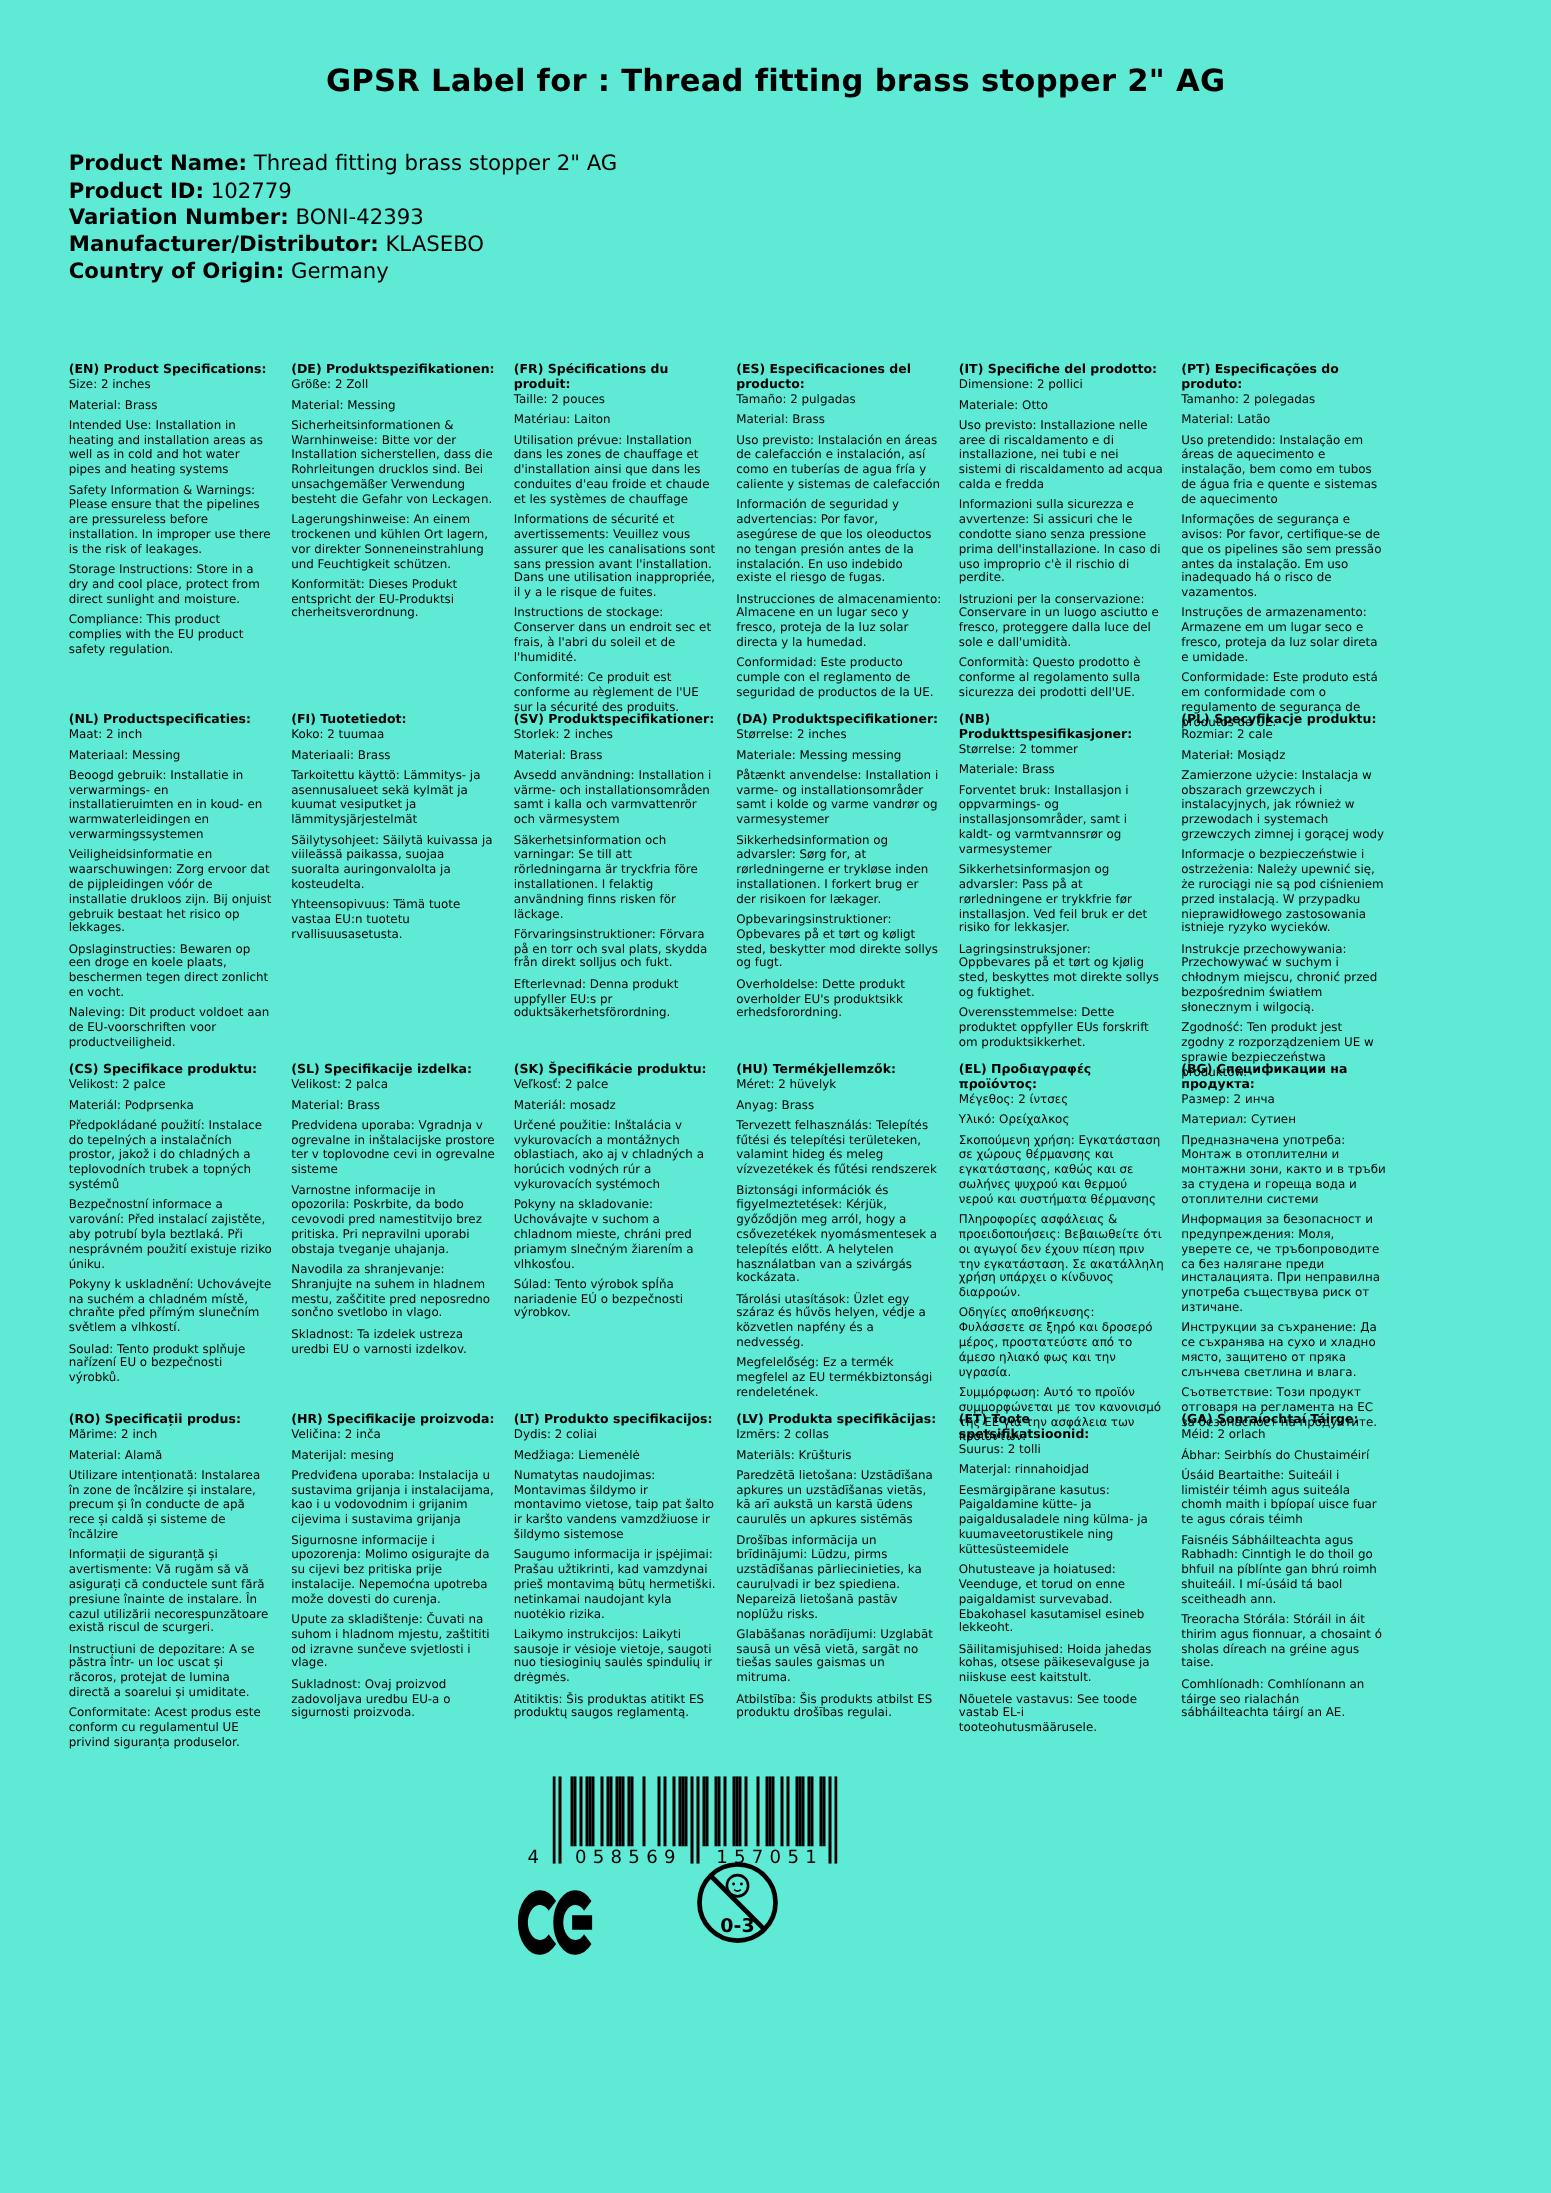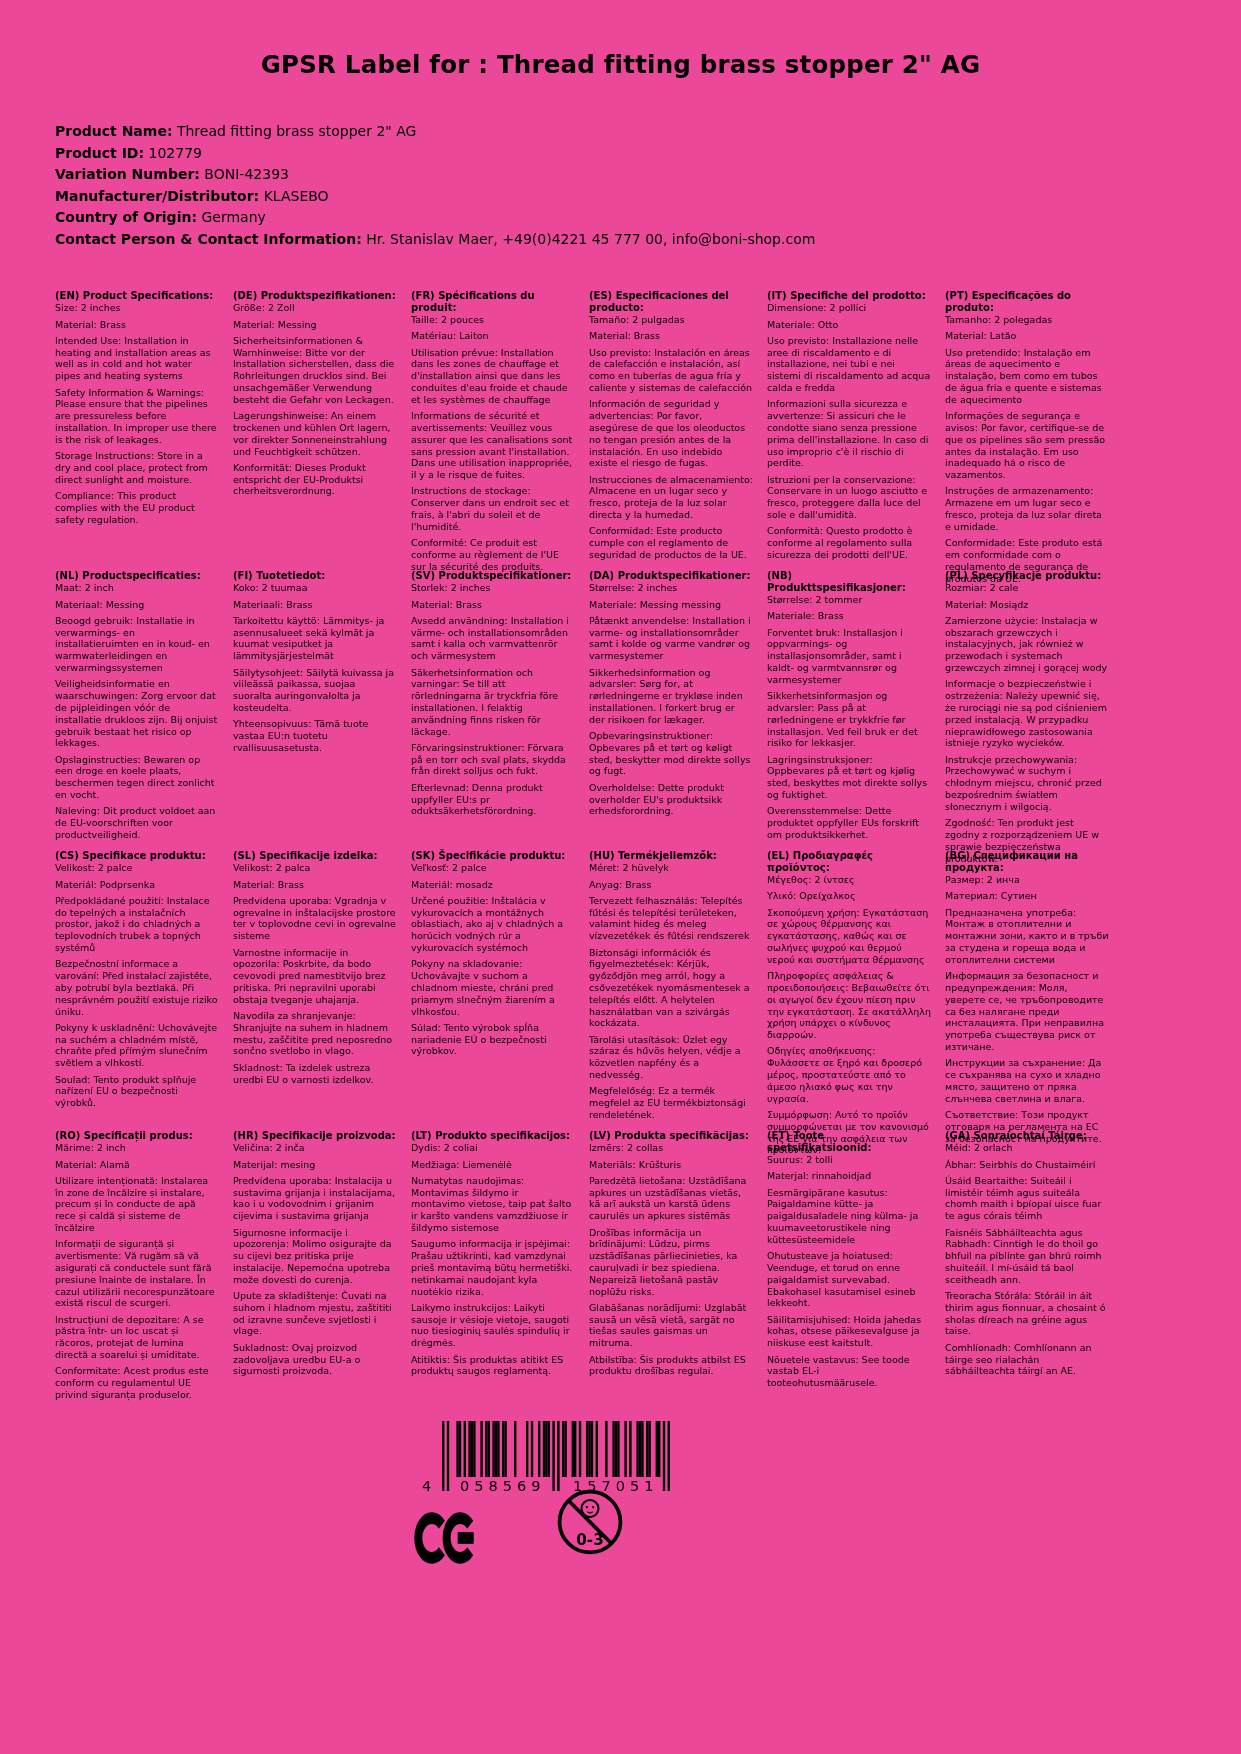--- a/index.html
+++ b/index.html
@@ -1,32 +1,32 @@
 <!DOCTYPE html>
 <html><head>
 <meta charset="utf-8">
 <style>
   html,body{margin:0;padding:0;background:#e8e8e8;}
   .page{
     position:relative;
     width:1241px;height:1754px;
-    background:#ec4899;
+    background:#5eead4;
     font-family:"DejaVu Sans","Liberation Sans",sans-serif;
     color:#000;
     margin:0 auto;
     overflow:hidden;
   }
   .title{
     position:absolute;top:50px;left:0;width:100%;
     text-align:center;font-size:24.5px;font-weight:bold;margin:0;
     letter-spacing:0.2px;
   }
   .header{
     position:absolute;left:55px;top:121px;width:1100px;
-    font-size:14px;line-height:21.6px;
+    font-size:17px;line-height:21.6px;
   }
   .hrow .hl{font-weight:bold;}
   .grid{
     position:absolute;left:55px;top:278px;
     display:grid;
     grid-template-columns:repeat(6,178px);
     grid-auto-rows:280px;
   }
   .cell{padding-right:14px;box-sizing:border-box;margin-top:12px;}
   .sh{font-size:10px;font-weight:bold;line-height:11.8px;margin:0;}
@@ -47,21 +47,20 @@
 <div class="page">
 
   <h1 class="title">GPSR Label for : Thread fitting brass stopper 2" AG</h1>
 
   <div class="header">
       <div class="hrow"><span class="hl">Product Name:</span><span class="hv"> Thread fitting brass stopper 2" AG</span></div>
       <div class="hrow"><span class="hl">Product ID:</span><span class="hv"> 102779</span></div>
       <div class="hrow"><span class="hl">Variation Number:</span><span class="hv"> BONI-42393</span></div>
       <div class="hrow"><span class="hl">Manufacturer/Distributor:</span><span class="hv"> KLASEBO</span></div>
       <div class="hrow"><span class="hl">Country of Origin:</span><span class="hv"> Germany</span></div>
-      <div class="hrow"><span class="hl">Contact Person &amp; Contact Information:</span><span class="hv"> Hr. Stanislav Maer, +49(0)4221 45 777 00, info@boni-shop.com</span></div>
     </div>
 
   <div class="grid">
       <div class="cell">
         <div class="sh">(EN) Product Specifications:</div>
         <p class="sp first">Size: 2 inches</p>
         <p class="sp">Material: Brass</p>
         <p class="sp">Intended Use: Installation in heating and installation areas as well as in cold and hot water pipes and heating systems</p>
         <p class="sp">Safety Information &amp; Warnings: Please ensure that the pipelines are pressureless before installation. In improper use there is the risk of leakages.</p>
         <p class="sp">Storage Instructions: Store in a dry and cool place, protect from direct sunlight and moisture.</p>

